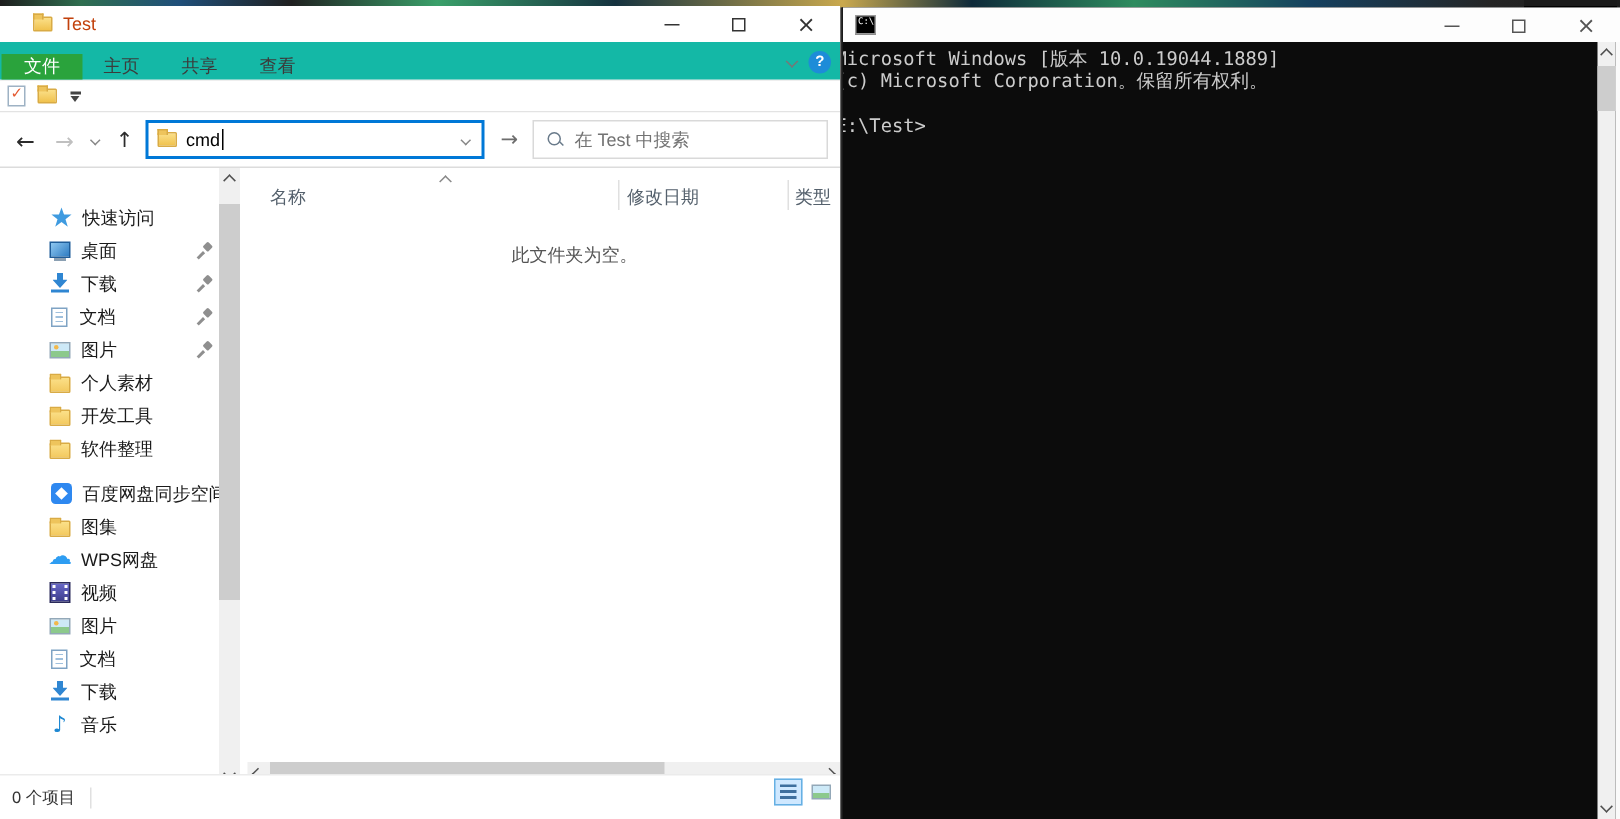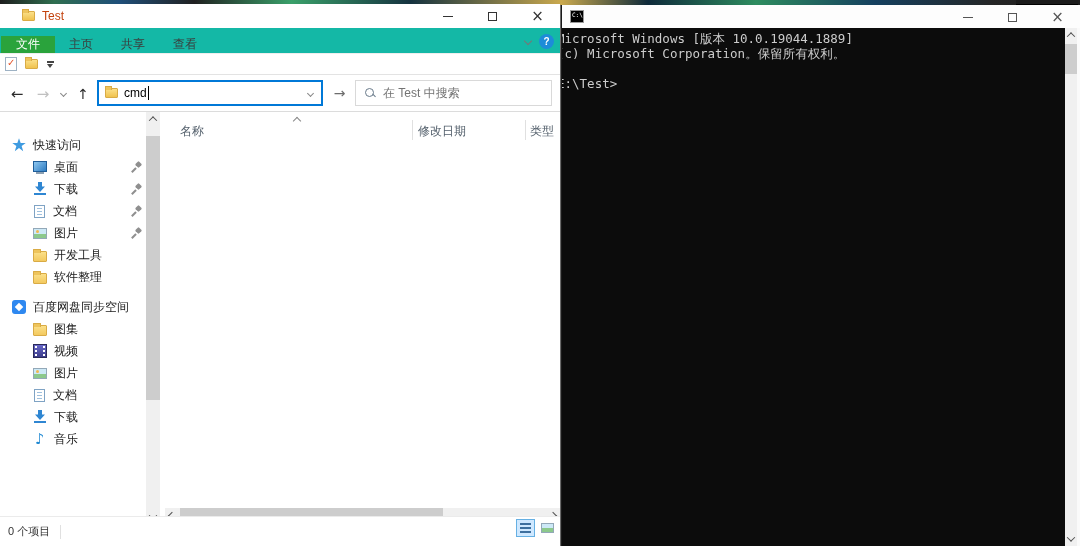--- a/index.html
+++ b/index.html
@@ -53,21 +53,21 @@
   .search-box { position:absolute; left:355px; top:5px; width:197px; height:26px; background:#fff; border:1px solid #d9d9d9; display:flex; align-items:center; padding:0 8px; gap:7px; }
   .search-glyph { position:relative; width:12px; height:12px; }
   .search-glyph::before { content:""; position:absolute; left:1px; top:1px; width:7px; height:7px; border:1.4px solid #697a8a; border-radius:50%; }
   .search-glyph::after { content:""; position:absolute; left:8px; top:8px; width:4px; height:1.4px; background:#697a8a; transform:rotate(45deg); }
   .search-placeholder { font-size:12px; color:#737373; }
 
   .ex-body { position:absolute; left:0; top:108px; width:100%; height:412px; background:#fff; }
 
   
   .sidebar { position:absolute; left:0; top:0; width:146px; height:100%; overflow:hidden; padding-top:22px; }
-  .sb-item { height:22px; display:flex; align-items:center; gap:7px; font-size:12px; color:#1a1a1a; padding-left:12px; position:relative; }
+  .sb-item { height:22px; display:flex; align-items:center; gap:7px; font-size:12px; color:#1a1a1a; padding-left:34px; position:relative; }
   .sb-item.lvl1 { padding-left:33px; }
   .sb-item.gap { margin-top:8px; }
   .sb-label { white-space:nowrap; }
   .pin-icon { position:absolute; right:4px; top:5px; width:11px; height:12px; }
   .pin-icon::before { content:""; position:absolute; right:1px; top:1px; width:5px; height:5px; background:#8f8f8f; border-radius:1px; transform:rotate(45deg); }
   .pin-icon::after { content:""; position:absolute; left:2px; bottom:0; width:1.5px; height:6px; background:#8f8f8f; transform:rotate(45deg); }
 
   
   .icon { display:inline-block; position:relative; width:14px; height:14px; flex:none; }
   [data-icon="quick-access-star-icon"] { background:#3f9be0; clip-path:polygon(50% 2%,62% 36%,98% 36%,69% 58%,80% 94%,50% 72%,20% 94%,31% 58%,2% 36%,38% 36%); }
@@ -228,33 +228,41 @@
           <span class="sb-label">文档</span>
           <span class="pin-icon"></span>
         </div>
         <div class="sb-item lvl1">
           <span class="icon" data-icon="pictures-icon"></span>
           <span class="sb-label">图片</span>
           <span class="pin-icon"></span>
         </div>
         <div class="sb-item lvl1">
           <span class="icon" data-icon="folder-icon"></span>
+          <span class="sb-label">个人素材</span>
+        </div>
+        <div class="sb-item lvl1">
+          <span class="icon" data-icon="folder-icon"></span>
           <span class="sb-label">开发工具</span>
         </div>
         <div class="sb-item lvl1">
           <span class="icon" data-icon="folder-icon"></span>
           <span class="sb-label">软件整理</span>
         </div>
         <div class="sb-item gap">
           <span class="icon" data-icon="baidu-netdisk-icon"></span>
           <span class="sb-label">百度网盘同步空间</span>
         </div>
         <div class="sb-item lvl1">
           <span class="icon" data-icon="folder-icon"></span>
           <span class="sb-label">图集</span>
+        </div>
+        <div class="sb-item lvl1">
+          <span class="icon" data-icon="wps-cloud-icon"></span>
+          <span class="sb-label">WPS网盘</span>
         </div>
         <div class="sb-item lvl1">
           <span class="icon" data-icon="video-icon"></span>
           <span class="sb-label">视频</span>
         </div>
         <div class="sb-item lvl1">
           <span class="icon" data-icon="pictures-icon"></span>
           <span class="sb-label">图片</span>
         </div>
         <div class="sb-item lvl1">
@@ -283,20 +291,21 @@
 
       <div class="file-pane">
         <div class="col-headers">
           <span class="sort-chev"></span>
           <span class="col-name">名称</span>
           <span class="col-sep" style="left:252px;"></span>
           <span class="col-date">修改日期</span>
           <span class="col-sep" style="left:365px;"></span>
           <span class="col-type">类型</span>
         </div>
+        <div class="empty-msg">此文件夹为空。</div>
 
         <div class="h-scroll">
           <div class="scroll-arrow h-arrow-left">
               <span class="chev-left"></span>
             </div>
           <div class="h-scroll-thumb"></div>
           <div class="scroll-arrow h-arrow-right">
               <span class="chev-right"></span>
             </div>
         </div>

